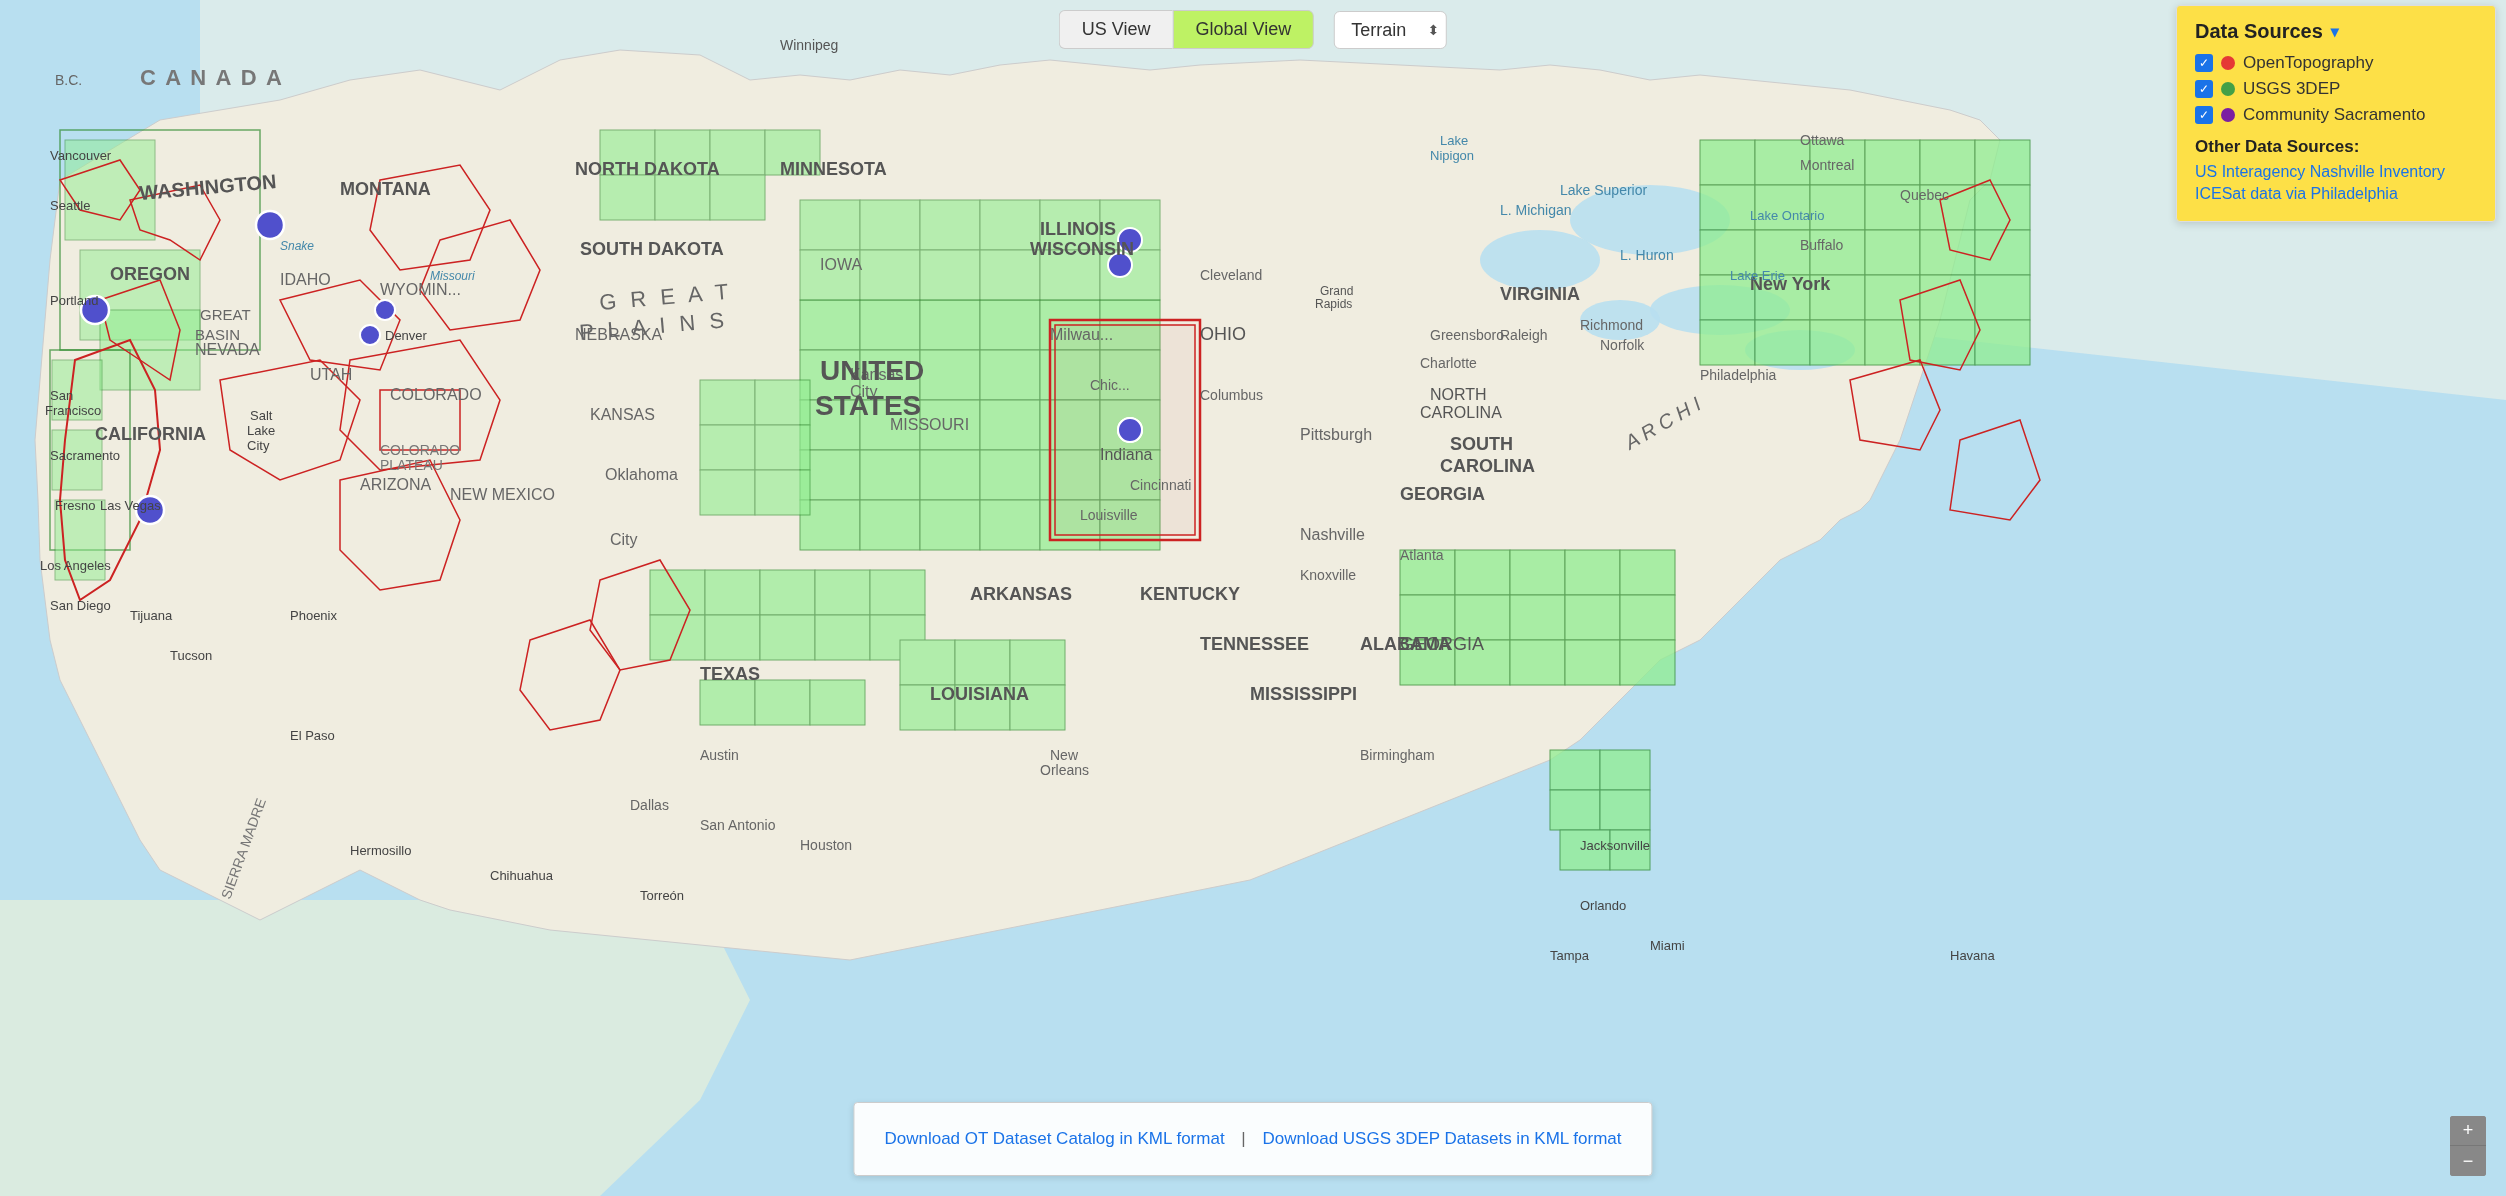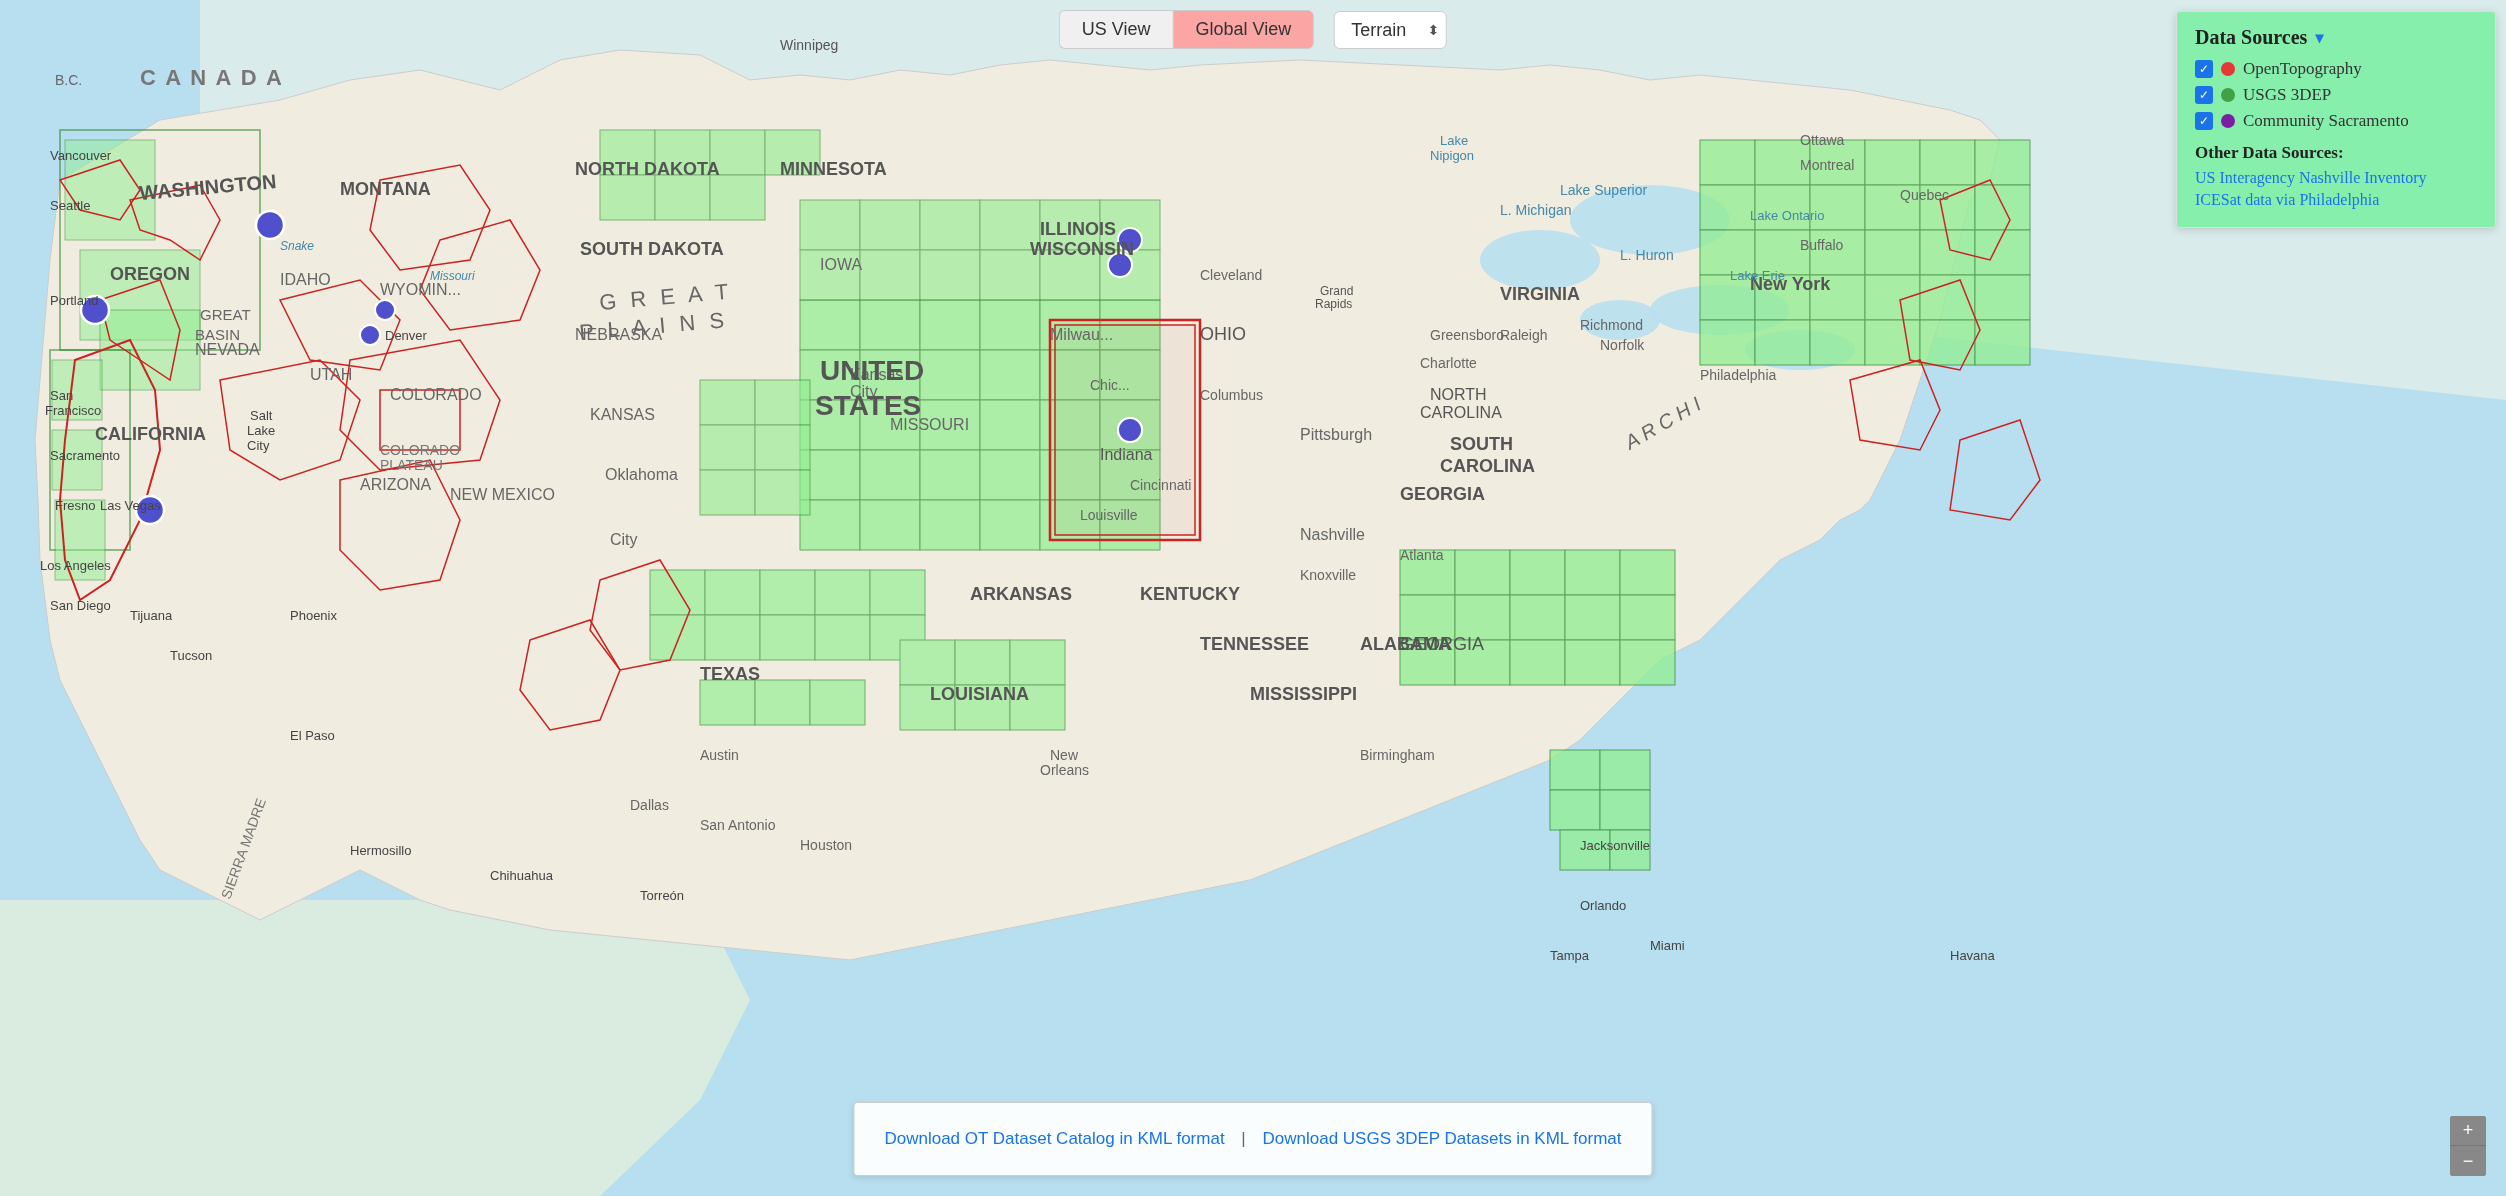--- a/index.html
+++ b/index.html
@@ -36,21 +36,21 @@
       left: 50%;
       transform: translateX(-50%);
       display: flex;
       align-items: center;
       gap: 0;
       z-index: 100;
       border-radius: 12px;
     }
 
     .view-btn {
-      background: #fca5a5;
+      background: #bef264;
       border: 1px solid #ccc;
       padding: 8px 22px;
       font-size: 18px;
       cursor: pointer;
       font-family: Arial, sans-serif;
       color: #333;
     }
     .view-btn:first-child {
       border-radius: 6px 0 0 6px;
       border-right: none;
@@ -87,30 +87,29 @@
       top: 50%;
       transform: translateY(-50%);
       pointer-events: none;
       font-size: 14px;
       color: #555;
     }
 
     
     #data-sources-panel {
       position: absolute;
-      top: 11px;
+      top: 5px;
       right: 10px;
-      background: #86efac;
+      background: #fde047;
       border: 1px solid #ddd;
       border-radius: 4px;
       padding: 14px 18px;
       z-index: 100;
       min-width: 320px;
       box-shadow: 0 2px 8px rgba(0,0,0,0.15);
-      font-family: Liberation Serif, serif;
     }
 
     .panel-title {
       font-size: 20px;
       font-weight: bold;
       display: flex;
       align-items: center;
       gap: 8px;
       margin-bottom: 10px;
       color: #222;

